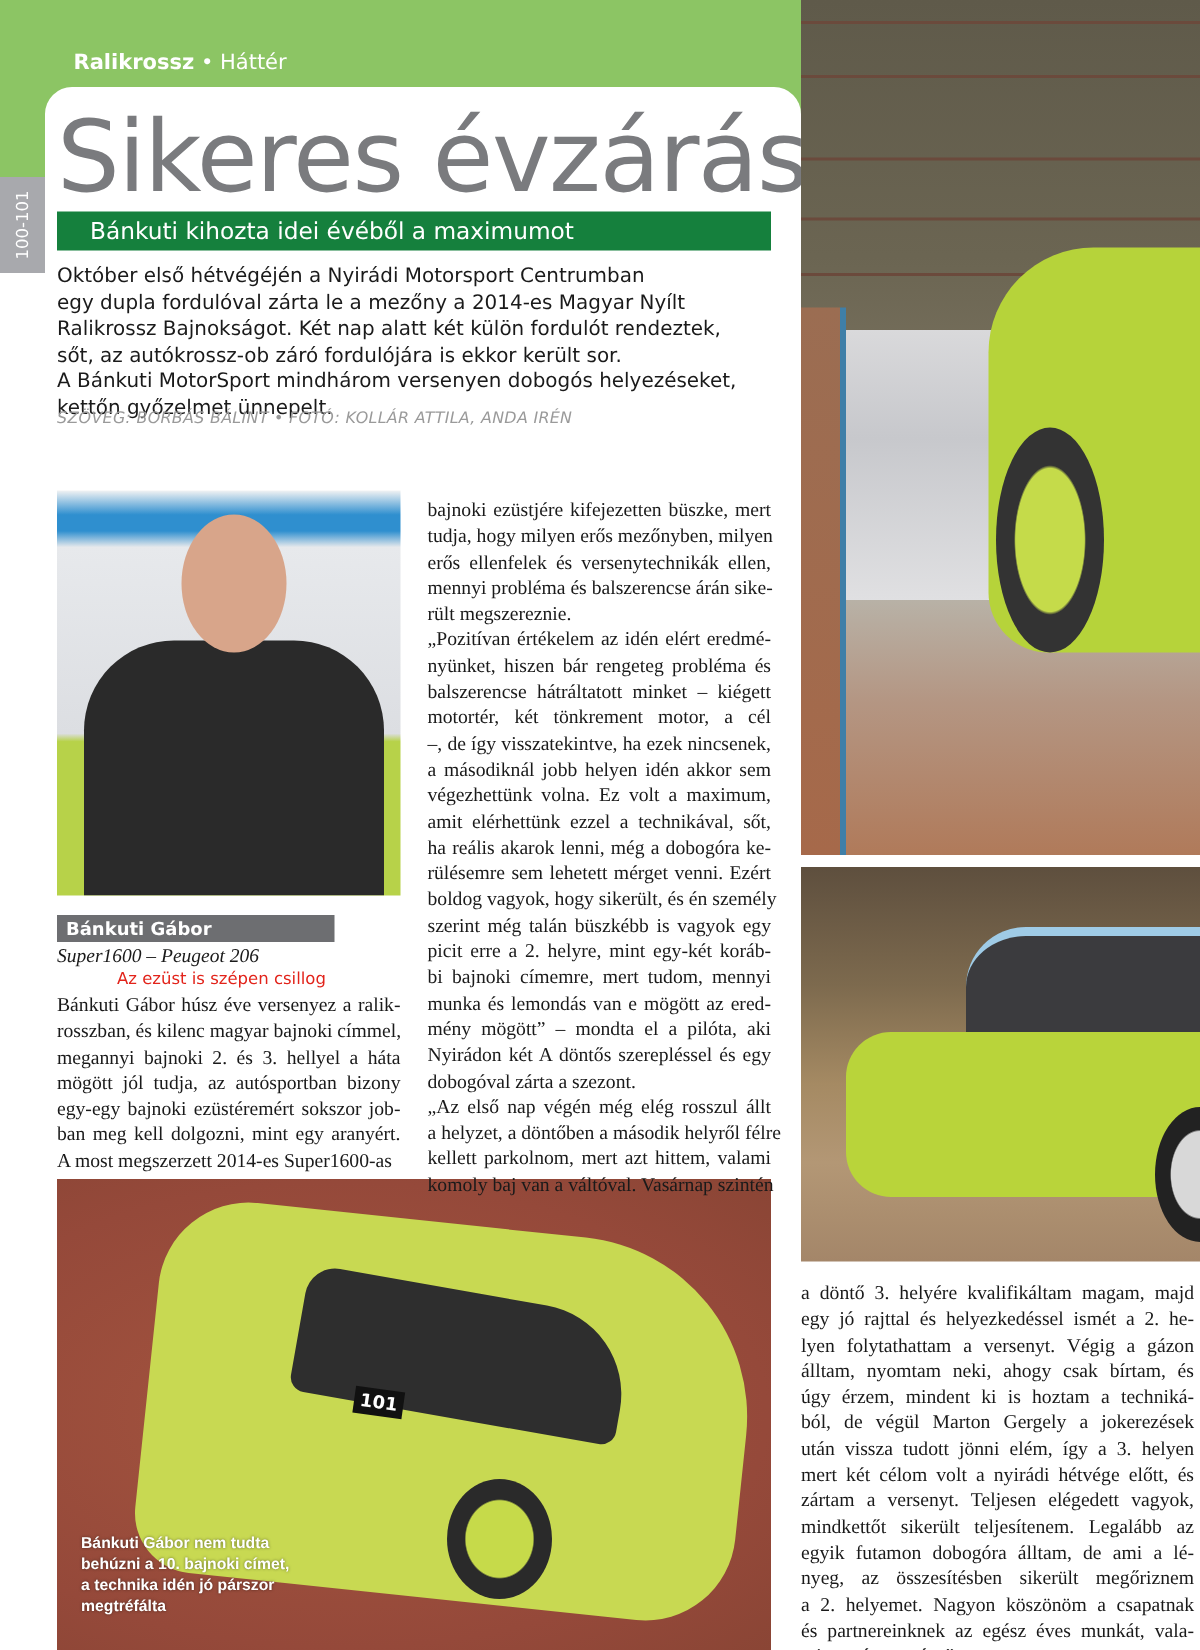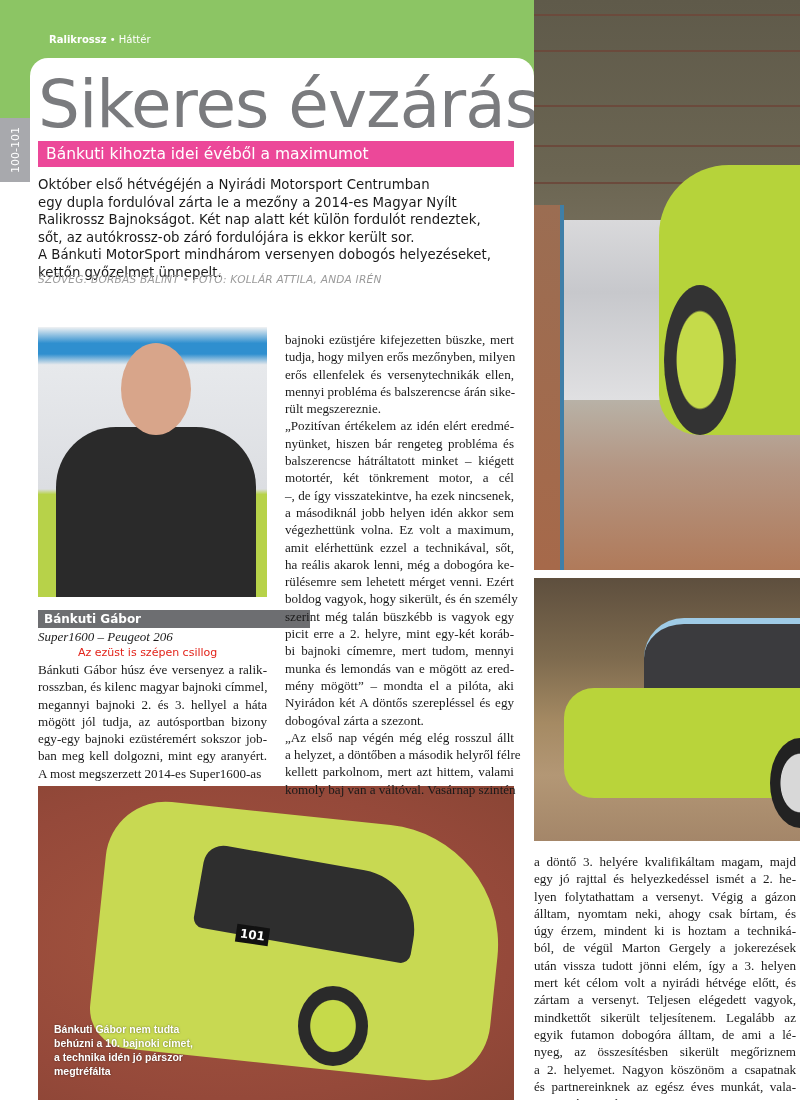--- a/index.html
+++ b/index.html
@@ -1,28 +1,28 @@
 <!DOCTYPE html>
 <html><head>
 <meta charset="utf-8">
 <style>
   * { box-sizing: border-box; margin: 0; padding: 0; }
   html, body { width: 800px; height: 1100px; overflow: hidden; background: #ffffff; }
   body { position: relative; font-family: "DejaVu Sans", sans-serif; color: #1a1a1a; }
 
   
   .header-band { position: absolute; left: 0; top: 0; width: 534px; height: 120px; background: #8cc564; }
-  .section-label { position: absolute; left: 49px; top: 34px; font-family: "DejaVu Sans", sans-serif; font-size: 10px; color: #ffffff; }
+  .section-label { position: absolute; left: 49px; top: 34px; font-family: "DejaVu Sans", sans-serif; font-size: 14px; color: #ffffff; }
   .section-label .cat { font-weight: bold; }
   .white-card { position: absolute; left: 30px; top: 58px; width: 504px; height: 130px; background: #ffffff; border-top-left-radius: 18px; border-top-right-radius: 18px; }
   .page-tab { position: absolute; left: 0; top: 118px; width: 30px; height: 64px; background: #a8a9ad; }
   .page-tab span { position: absolute; left: 50%; top: 50%; transform: translate(-50%,-50%) rotate(-90deg); color: #ffffff; font-size: 11px; white-space: nowrap; }
 
   .title { position: absolute; left: 38px; top: 60px; font-family: "DejaVu Sans", sans-serif; font-size: 66px; font-weight: normal; color: #7a7b7e; letter-spacing: -1px; line-height: 1; white-space: nowrap; margin-top: 12px; }
-  .subtitle-bar { position: absolute; left: 38px; top: 141px; width: 476px; height: 26px; background: #ec4899; color: #ffffff; font-size: 15.5px; line-height: 26px; padding-left: 8px; white-space: nowrap; }
+  .subtitle-bar { position: absolute; left: 38px; top: 141px; width: 476px; height: 26px; background: #15803d; color: #ffffff; font-size: 15.5px; line-height: 26px; padding-left: 22px; white-space: nowrap; }
 
   .lead { position: absolute; left: 38px; top: 176px; width: 476px; font-size: 13.3px; line-height: 17.6px; color: #1a1a1a; }
   .lead p { white-space: nowrap; }
   .credits { position: absolute; left: 38px; top: 273px; font-size: 10.6px; font-style: italic; color: #9a9a9a; letter-spacing: 0.2px; white-space: nowrap; }
 
   
   .photo { position: absolute; overflow: hidden; }
   .photo-top-right { left: 534px; top: 0; width: 266px; height: 570px;
     background:
       linear-gradient(180deg, rgba(80,70,55,0.0) 0%, rgba(0,0,0,0) 100%),
@@ -46,21 +46,21 @@
 
   .photo-bottom { left: 38px; top: 786px; width: 476px; height: 314px;
     background: radial-gradient(ellipse at 40% 50%, #a5553f, #95493a 70%, #8a4535); }
   .photo-bottom .car { position: absolute; left: 60px; top: 30px; width: 400px; height: 250px; background: #c8d952; border-radius: 60px 120px 60px 40px; transform: rotate(6deg); }
   .photo-bottom .glass { position: absolute; left: 160px; top: 75px; width: 220px; height: 85px; background: #2e2e2e; border-radius: 20px 60px 10px 10px; transform: rotate(10deg); }
   .photo-bottom .wheel { position: absolute; left: 260px; top: 200px; width: 70px; height: 80px; border-radius: 50%; background: radial-gradient(ellipse,#c6da4a 0 45%, #2a2a2a 47%); }
   .photo-bottom .num { position: absolute; left: 198px; top: 140px; background: #111; color: #fff; font-size: 12px; font-weight: bold; padding: 2px 4px; transform: rotate(8deg); }
   .photo-caption { position: absolute; left: 16px; top: 236px; width: 150px; color: #ffffff; font-family: "Liberation Sans", sans-serif; font-weight: bold; font-size: 10.5px; line-height: 14px; text-shadow: 0 0 2px rgba(0,0,0,0.5); }
 
   
-  .box-head { position: absolute; left: 38px; top: 610px; width: 272px; height: 18px; background: #6d6e71; color: #ffffff; font-family: "DejaVu Sans", sans-serif; font-weight: bold; font-size: 12px; line-height: 18px; padding-left: 6px; }
+  .box-head { position: absolute; left: 38px; top: 610px; width: 185px; height: 18px; background: #6d6e71; color: #ffffff; font-family: "DejaVu Sans", sans-serif; font-weight: bold; font-size: 12px; line-height: 18px; padding-left: 6px; }
   .box-sub { position: absolute; left: 38px; top: 629px; font-family: "Liberation Serif", serif; font-style: italic; font-size: 13px; white-space: nowrap; }
   .box-kicker { position: absolute; left: 38px; top: 646px; font-family: "DejaVu Sans", sans-serif; font-size: 11px; color: #e2231a; white-space: nowrap; margin-left: 40px; }
 
   
   .col { position: absolute; font-family: "Liberation Serif", serif; font-size: 13.1px; line-height: 17.3px; color: #1a1a1a; }
   .col .line { white-space: nowrap; display: block; text-align: justify; text-align-last: justify; }
   .col .line.last { text-align-last: left; }
   .col-left { left: 38px; top: 661px; width: 229px; }
   .col-mid { left: 285px; top: 331px; width: 229px; }
   .col-right { left: 534px; top: 853px; width: 262px; }

